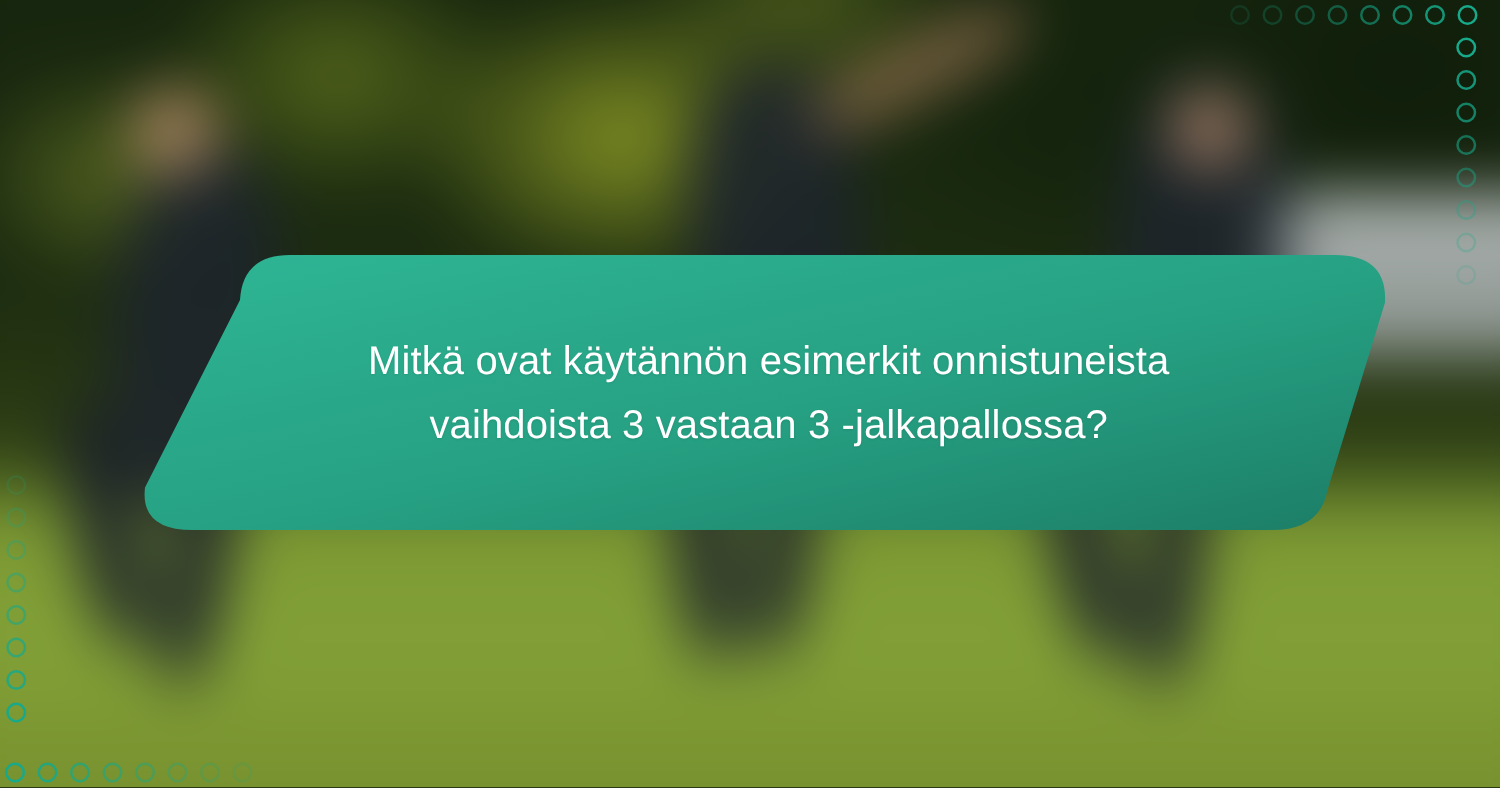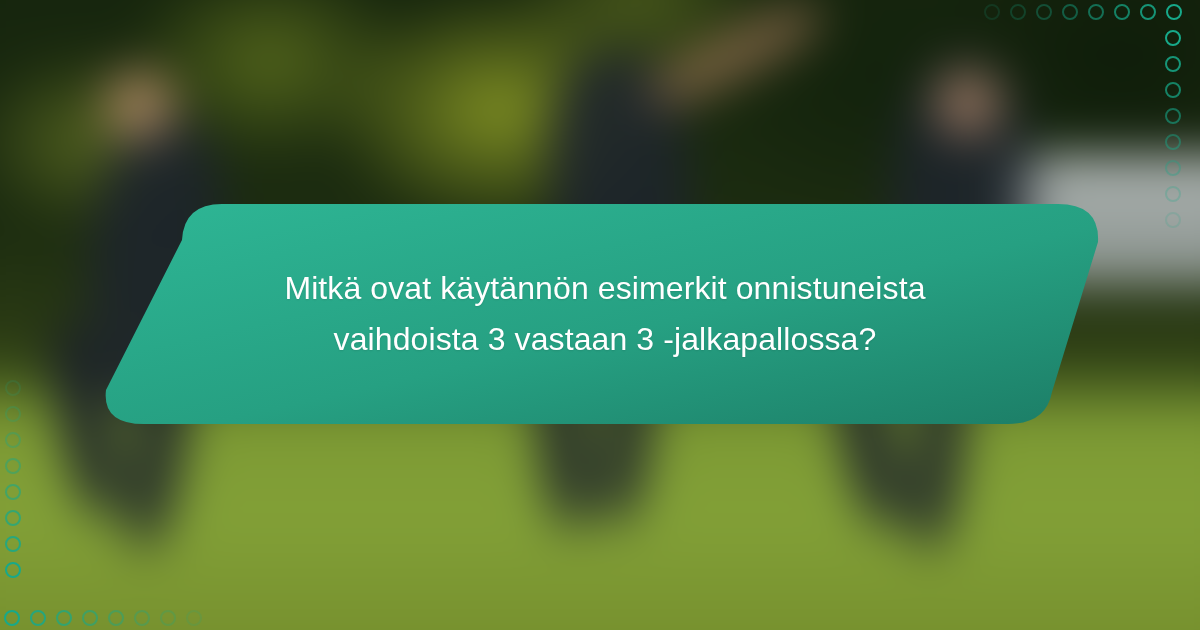--- a/index.html
+++ b/index.html
@@ -79,21 +79,21 @@
     flex:0 0 auto;
   }
   #dots-top-right   { top:4px;  right:18px; gap:10px; }
   #dots-right-col   { top:30px; right:19px; gap:10px; }
   #dots-left-col    { left:5px; bottom:52px; gap:10px; }
   #dots-bottom-left { left:4px; bottom:4px; gap:10px; }
 
   
   #question-card {
     position:absolute;
-    left:96px; top:200px;
+    left:106px; top:200px;
     width:1006px; height:228px;
   }
   #question-card svg { position:absolute; inset:0; width:100%; height:100%; }
   .card-text-wrap {
     position:absolute; inset:0;
     display:flex; align-items:center; justify-content:center;
     padding:24px 118px 24px 130px;
   }
   #question-text {
     color:#ffffff;

